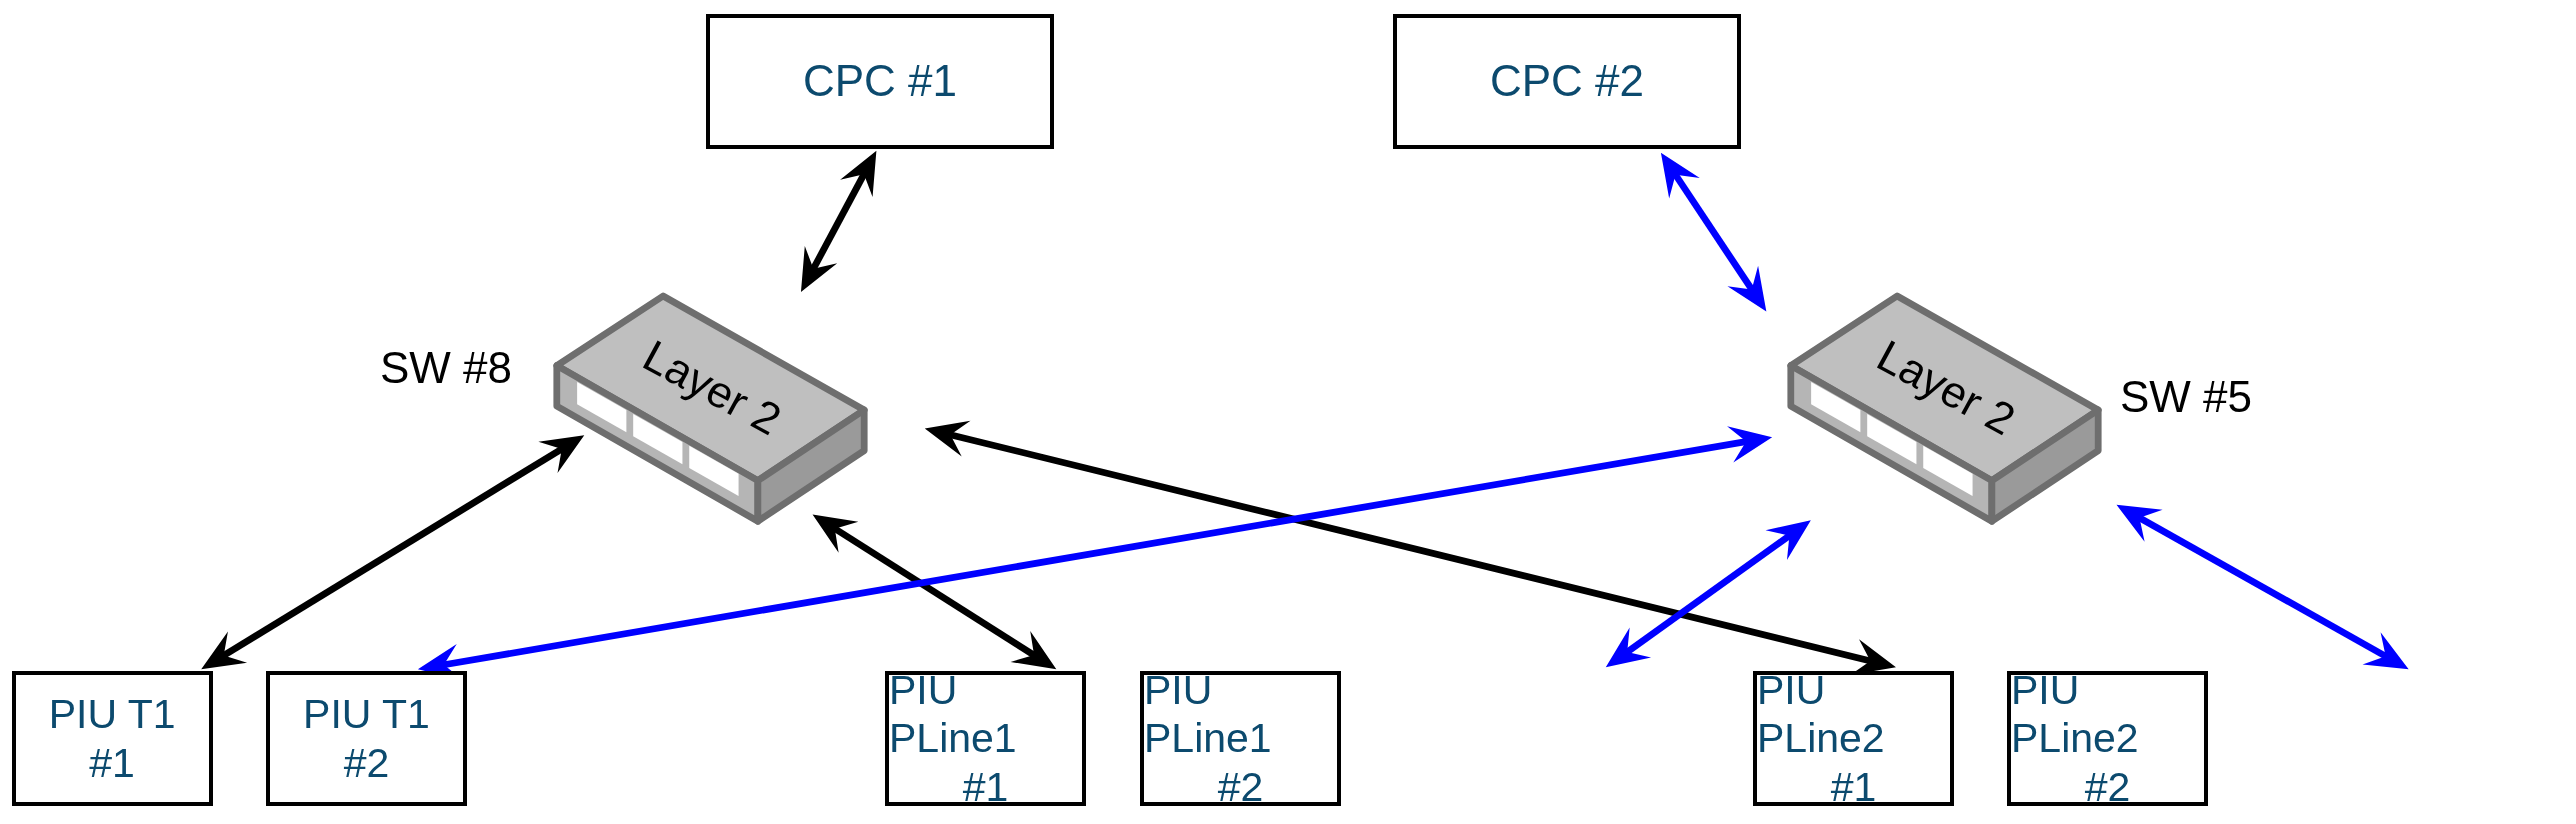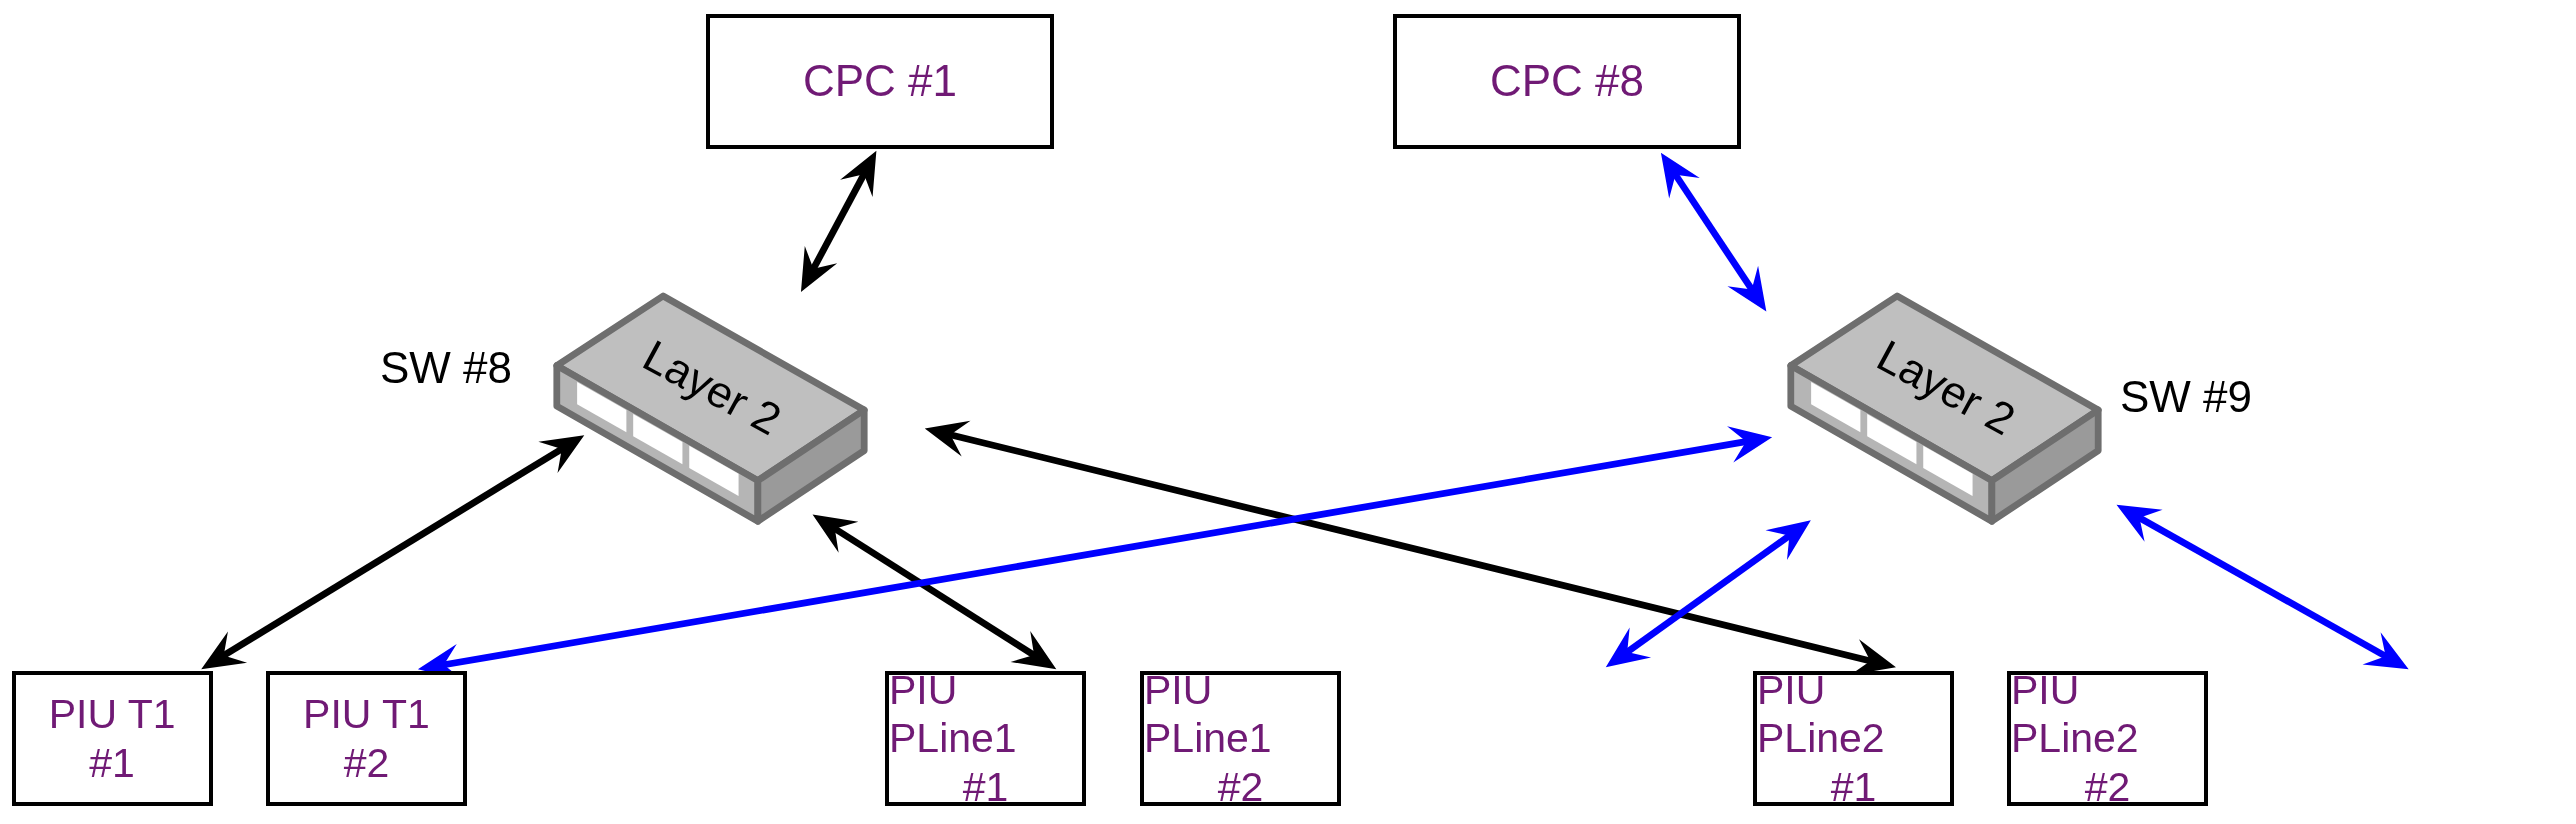--- a/index.html
+++ b/index.html
@@ -27,21 +27,21 @@
   .node-box {
     position: absolute;
     box-sizing: border-box;
     border: 4.8px solid #000000;
     background: #ffffff;
     display: flex;
     flex-direction: column;
     align-items: center;
     justify-content: center;
     font-family: "Liberation Sans", sans-serif;
-    color: #701a75;
+    color: #0c4a6e;
     line-height: 1.18;
     z-index: 4;
   }
   .cpc-box {
     font-size: 44px;
   }
   .piu-box {
     font-size: 41px;
   }
   .piu-box .line1, .piu-box .line2 { display: block; }
@@ -107,21 +107,21 @@
       </g>
       <polygon points="2490,692 2460.9776285996954,653.8594447037958 2466.2276249628467,678.618199482397 2442.337290635293,686.9734568523236" fill="#0000FF"></polygon>
       <polygon points="2188,522 2217.0223714003046,560.1405552962042 2211.7723750371533,535.381800517603 2235.662709364707,527.0265431476764" fill="#0000FF"></polygon>
     </svg>
 
   <div class="node-box cpc-box" id="cpc1" style="left: 706px; top: 13.5px; width: 348px; height: 135px;">
     <span>CPC #1</span>
   </div>
 
   <div class="node-box cpc-box" id="cpc2" style="left: 1393px; top: 13.5px; width: 348px; height: 135px;">
-    <span>CPC #8</span>
+    <span>CPC #2</span>
   </div>
 
   <div class="switch" id="sw1" style="left: 551px; top: 290px;">
   <svg width="319" height="213" viewBox="0 0 330 220">
 
     <polygon points="6,78 116,6 324,124 214,197" fill="#BFBFBF" stroke="#6E6E6E" stroke-width="7" stroke-linejoin="round"></polygon>
 
     <polygon points="6,78 6,120 214,239 214,197" fill="#B5B5B5" stroke="#6E6E6E" stroke-width="7" stroke-linejoin="round"></polygon>
 
     <polygon points="214,197 324,124 324,166 214,239" fill="#9A9A9A" stroke="#6E6E6E" stroke-width="7" stroke-linejoin="round"></polygon>
@@ -148,21 +148,21 @@
 
     <g>
       <polygon points="27,95 27,118 78,147 78,124" fill="#FFFFFF"></polygon>
       <polygon points="85,128 85,151 136,180 136,157" fill="#FFFFFF"></polygon>
       <polygon points="143,161 143,184 194,213 194,190" fill="#FFFFFF"></polygon>
     </g>
 
     <text x="165" y="104" transform="rotate(28.5 165 104)" text-anchor="middle" dominant-baseline="middle" font-family="Liberation Sans, sans-serif" font-size="46" fill="#000000">Layer 2</text>
   </svg>
     </div>
-  <div class="sw-label" id="sw2-label" style="left: 2120px; top: 372px;">SW #9</div>
+  <div class="sw-label" id="sw2-label" style="left: 2120px; top: 372px;">SW #5</div>
 
   <div class="node-box piu-box" id="piu_t1_1" style="left: 11.6px; top: 671px; width: 201px; height: 135px;">
     <span class="line1">PIU T1</span>
     <span class="line2">#1</span>
   </div>
 
   <div class="node-box piu-box" id="piu_t1_2" style="left: 266px; top: 671px; width: 201px; height: 135px;">
     <span class="line1">PIU T1</span>
     <span class="line2">#2</span>
   </div>

